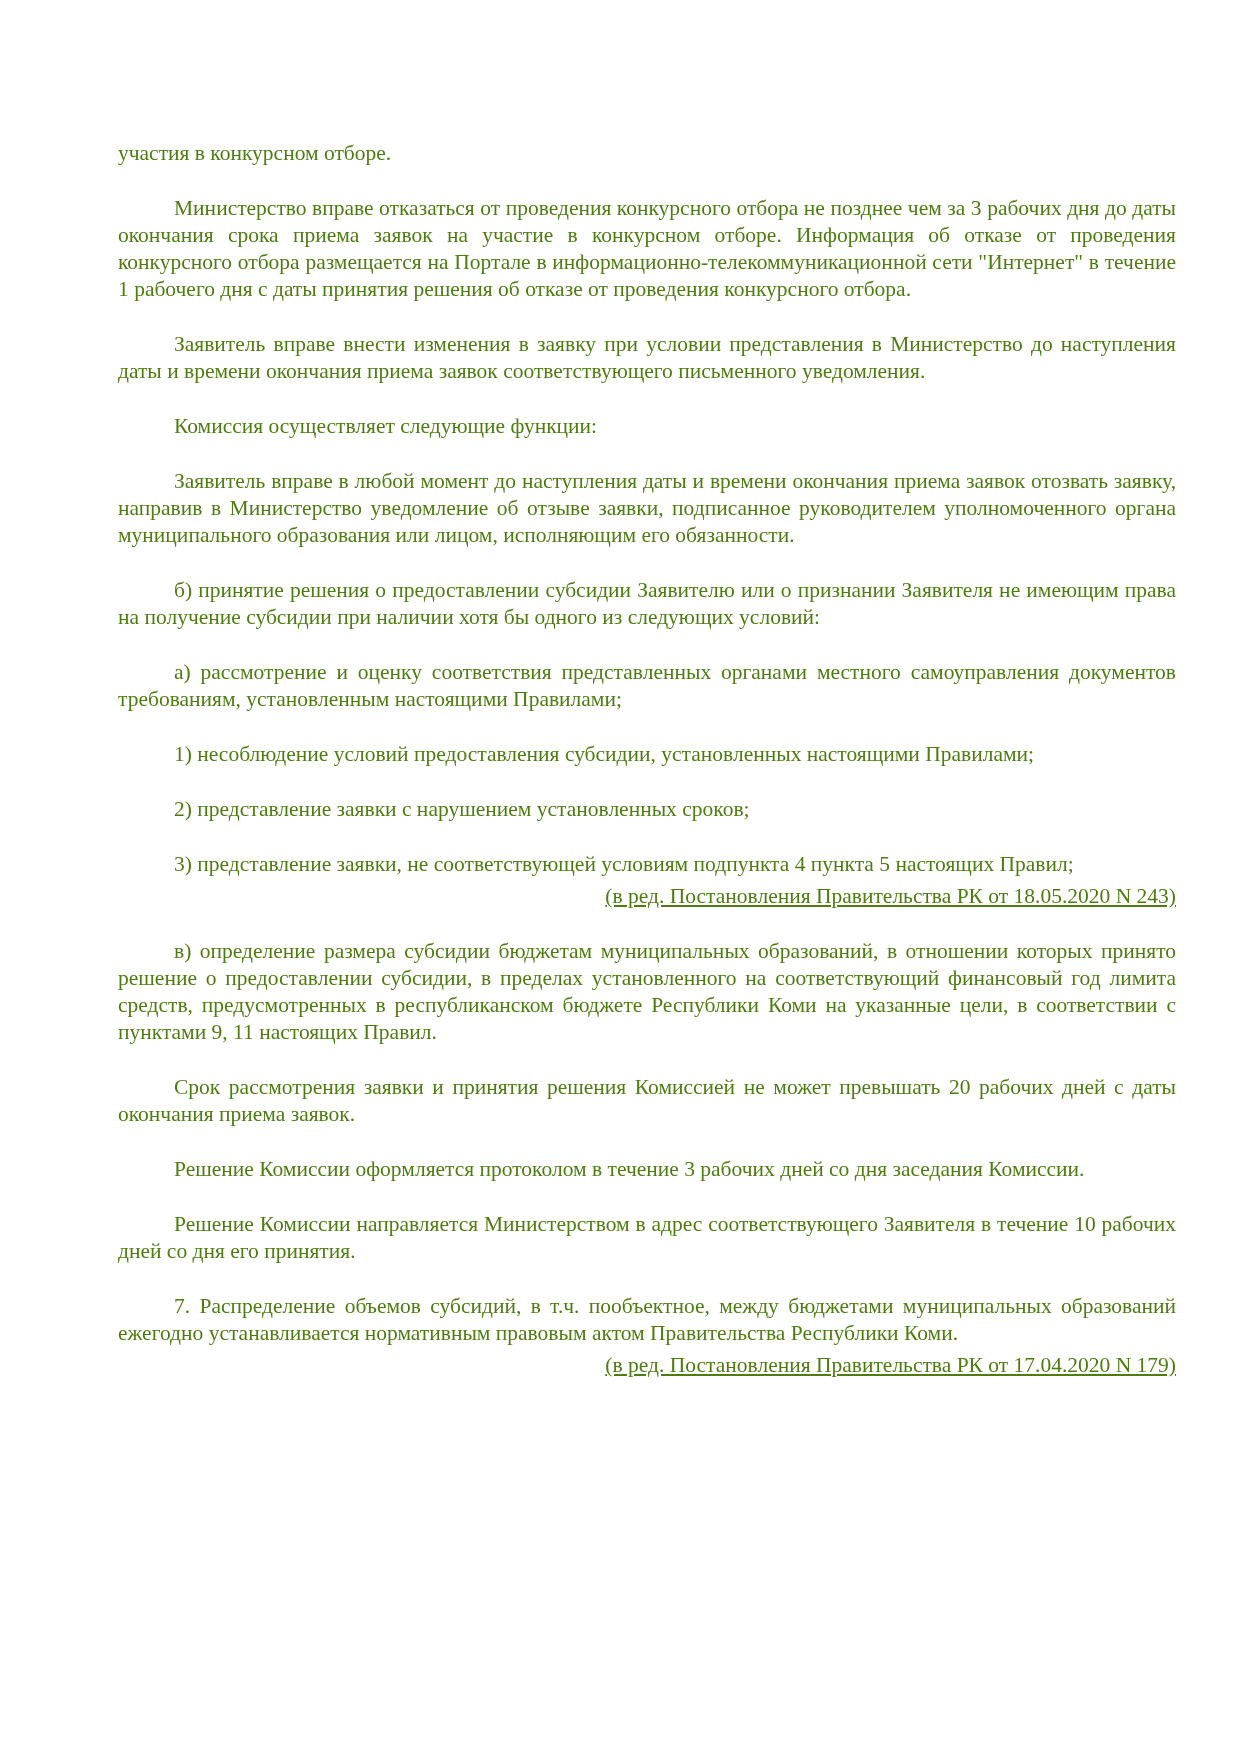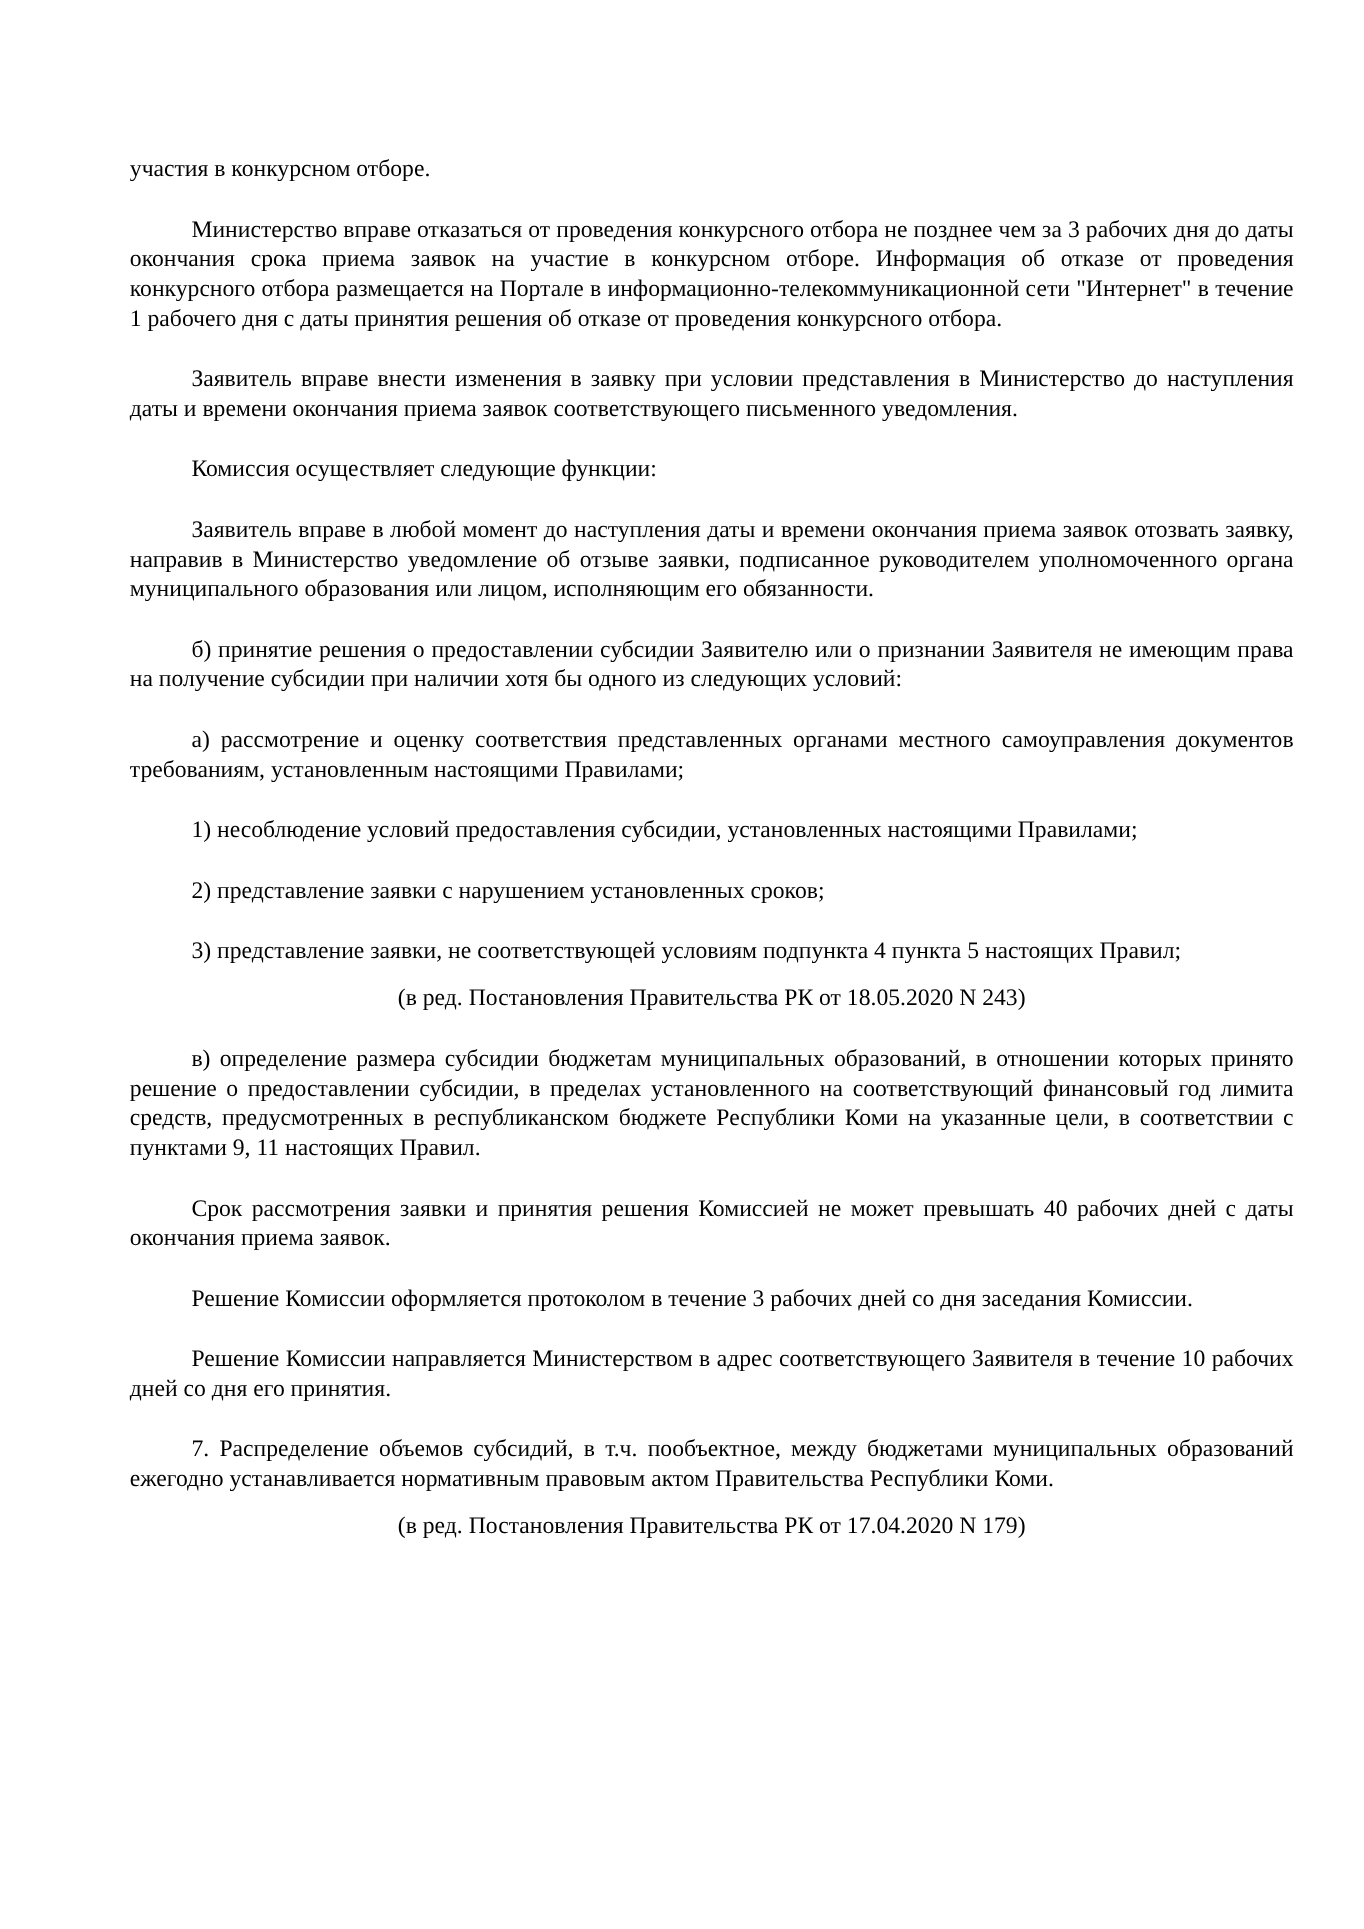--- a/index.html
+++ b/index.html
@@ -5,49 +5,50 @@
     html, body { margin: 0; padding: 0; background: #ffffff; }
     body { width: 1240px; height: 1754px; position: relative; overflow: hidden; }
     .page {
       position: absolute;
       left: 118px;
       top: 140px;
       width: 1058px;
       font-family: "Liberation Serif", "DejaVu Serif", serif;
       font-size: 21.5px;
       line-height: 27px;
-      color: #000000;
+      color: #4d7c0f;
     }
     .p {
       margin: 0 0 28px 0;
       text-align: justify;
       text-indent: 56px;
     }
     .p.noindent { text-indent: 0; }
     .p.tight { margin-bottom: 0; }
     .note {
-      margin: 16px 0 28px 0;
+      margin: 5px 0 28px 0;
       text-indent: 0;
-      text-align: center;
+      text-align: right;
+      text-decoration: underline;
     }
   </style>
 </head>
 <body>
 
 <div class="page">
   <p class="p noindent">участия в конкурсном отборе.</p>
   <p class="p">Министерство вправе отказаться от проведения конкурсного отбора не позднее чем за 3 рабочих дня до даты окончания срока приема заявок на участие в конкурсном отборе. Информация об отказе от проведения конкурсного отбора размещается на Портале в информационно-телекоммуникационной сети "Интернет" в течение 1 рабочего дня с даты принятия решения об отказе от проведения конкурсного отбора.</p>
   <p class="p">Заявитель вправе внести изменения в заявку при условии представления в Министерство до наступления даты и времени окончания приема заявок соответствующего письменного уведомления.</p>
   <p class="p">Комиссия осуществляет следующие функции:</p>
   <p class="p">Заявитель вправе в любой момент до наступления даты и времени окончания приема заявок отозвать заявку, направив в Министерство уведомление об отзыве заявки, подписанное руководителем уполномоченного органа муниципального образования или лицом, исполняющим его обязанности.</p>
   <p class="p">б) принятие решения о предоставлении субсидии Заявителю или о признании Заявителя не имеющим права на получение субсидии при наличии хотя бы одного из следующих условий:</p>
   <p class="p">а) рассмотрение и оценку соответствия представленных органами местного самоуправления документов требованиям, установленным настоящими Правилами;</p>
   <p class="p">1) несоблюдение условий предоставления субсидии, установленных настоящими Правилами;</p>
   <p class="p">2) представление заявки с нарушением установленных сроков;</p>
   <p class="p tight">3) представление заявки, не соответствующей условиям подпункта 4 пункта 5 настоящих Правил;</p>
   <p class="note">(в ред. Постановления Правительства РК от 18.05.2020 N 243)</p>
   <p class="p">в) определение размера субсидии бюджетам муниципальных образований, в отношении которых принято решение о предоставлении субсидии, в пределах установленного на соответствующий финансовый год лимита средств, предусмотренных в республиканском бюджете Республики Коми на указанные цели, в соответствии с пунктами 9, 11 настоящих Правил.</p>
-  <p class="p">Срок рассмотрения заявки и принятия решения Комиссией не может превышать 40 рабочих дней с даты окончания приема заявок.</p>
+  <p class="p">Срок рассмотрения заявки и принятия решения Комиссией не может превышать 20 рабочих дней с даты окончания приема заявок.</p>
   <p class="p">Решение Комиссии оформляется протоколом в течение 3 рабочих дней со дня заседания Комиссии.</p>
   <p class="p">Решение Комиссии направляется Министерством в адрес соответствующего Заявителя в течение 10 рабочих дней со дня его принятия.</p>
   <p class="p tight">7. Распределение объемов субсидий, в т.ч. пообъектное, между бюджетами муниципальных образований ежегодно устанавливается нормативным правовым актом Правительства Республики Коми.</p>
   <p class="note">(в ред. Постановления Правительства РК от 17.04.2020 N 179)</p>
 </div>
 
 </body></html>

